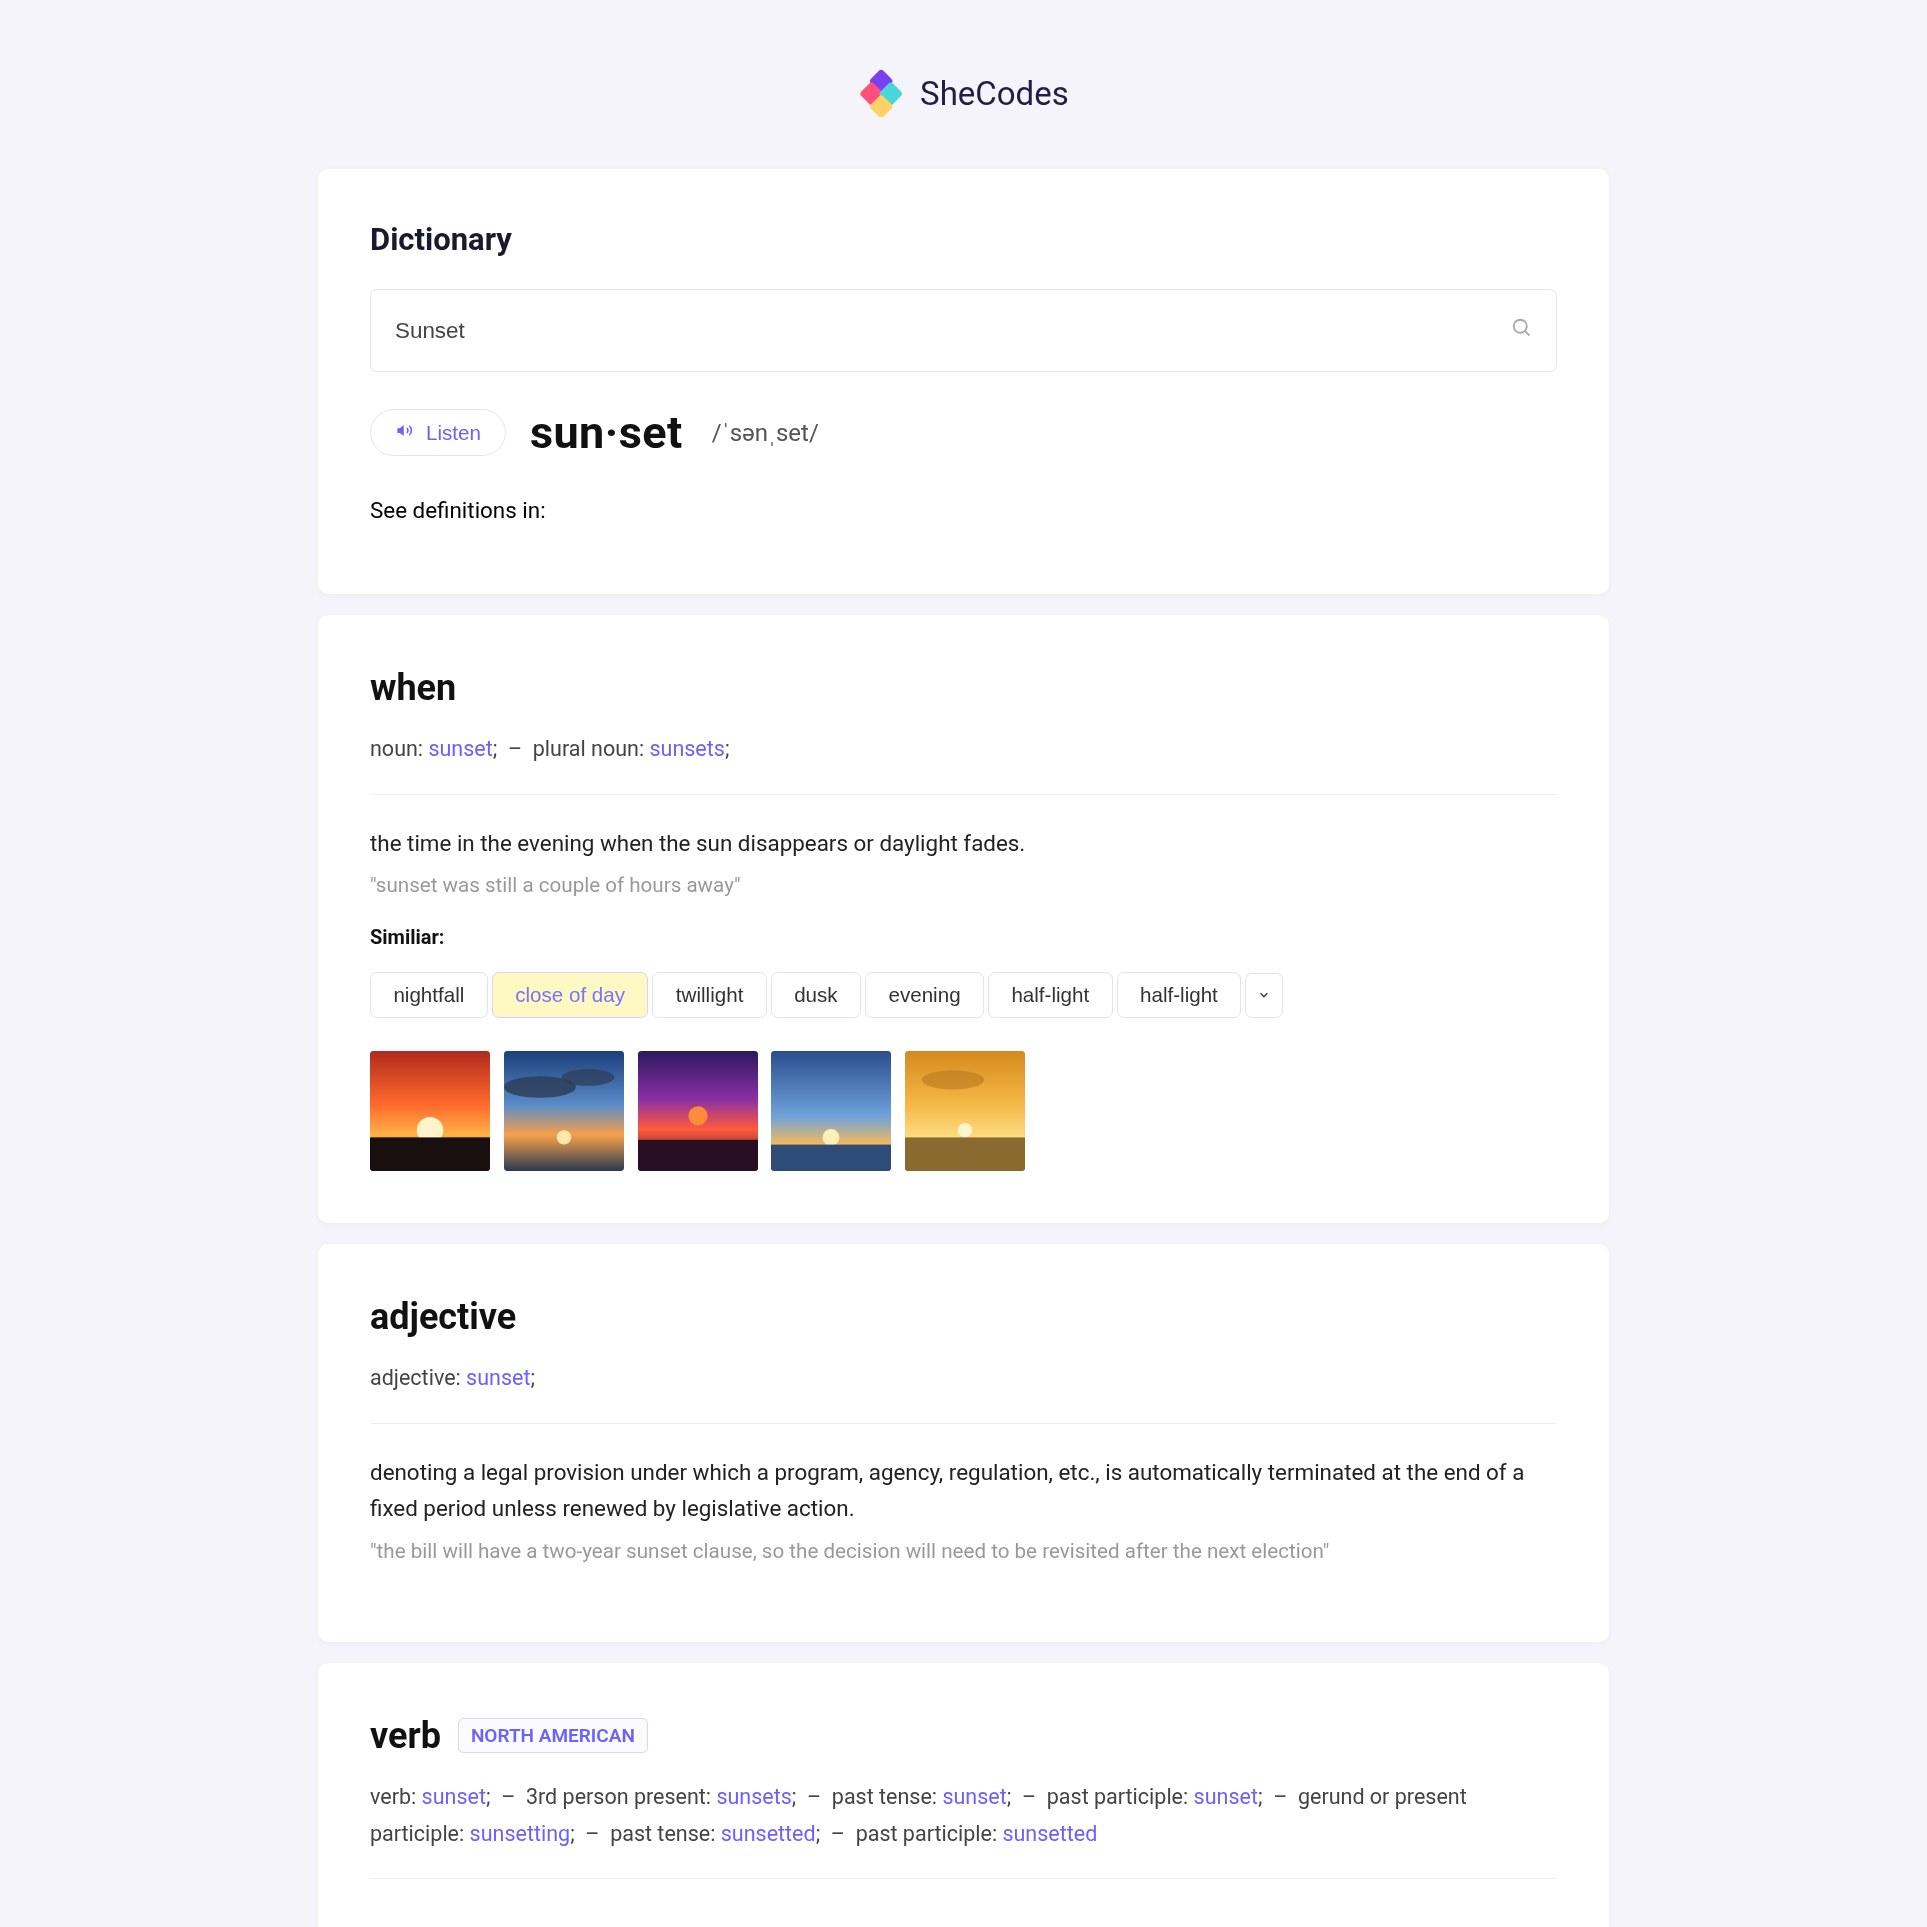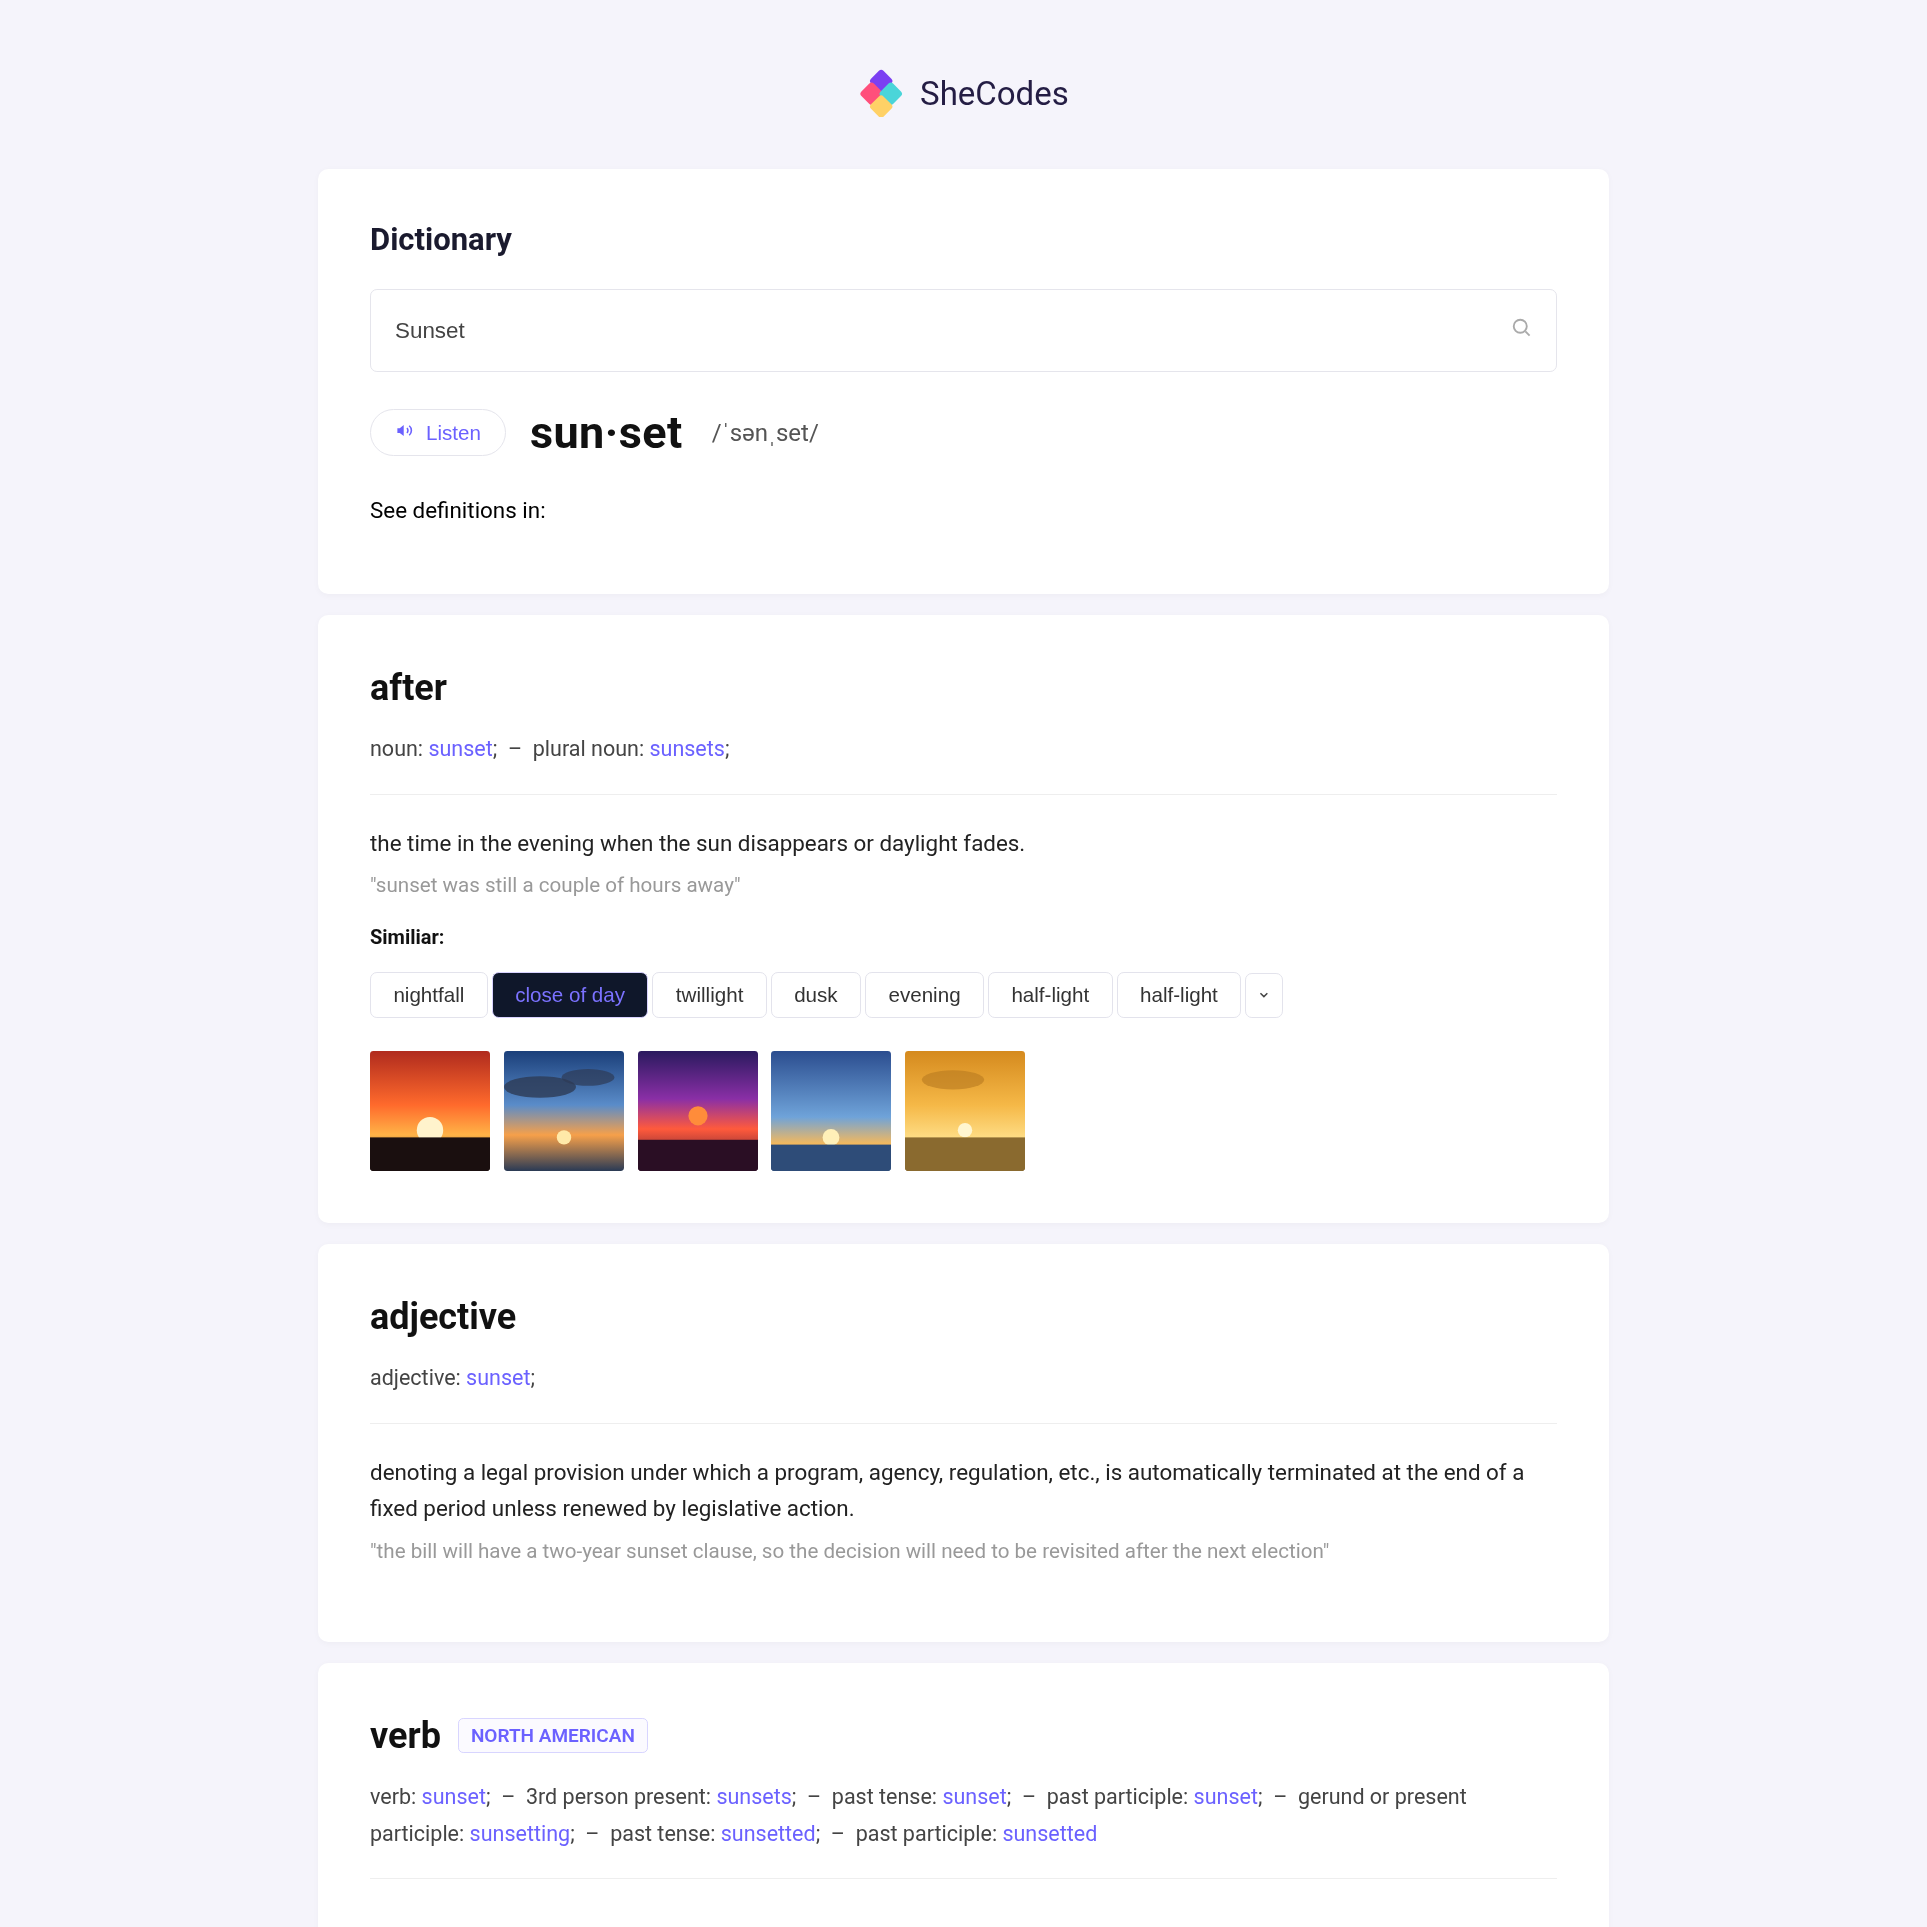--- a/index.html
+++ b/index.html
@@ -180,21 +180,21 @@
   .sim-pill {
     border: 0.9px solid #e3e3ec;
     border-radius: 6.9px;
     padding: 10.3px 22.4px;
     font-size: 20.6px;
     background: #fff;
     color: #333;
     cursor: pointer;
   }
   .sim-pill.highlight {
-    background: #0f172a;
+    background: #fef9c3;
     border-color: #d8d2ff;
     color: #7b72ff;
   }
   .expand-pill {
     width: 38px;
     height: 45px;
     border: 0.9px solid #e3e3ec;
     border-radius: 6.9px;
     display: flex;
     align-items: center;
@@ -258,21 +258,21 @@
         <span>Listen</span>
       </button>
       <span class="headword">sun·set</span>
       <span class="phonetic">/ˈsənˌset/</span>
     </div>
 
     <div class="see-def-label">See definitions in:</div>
   </div>
 
   <div class="card">
-    <div class="pos-heading">after</div>
+    <div class="pos-heading">when</div>
     <div class="forms-line" id="noun-forms">noun: <span class="blue">sunset</span>; &nbsp;–&nbsp; plural noun: <span class="blue">sunsets</span>;</div>
     <hr class="divider">
     <div class="definition">the time in the evening when the sun disappears or daylight fades.</div>
     <div class="example">"sunset was still a couple of hours away"</div>
 
     <div class="similar-label">Similiar:</div>
     <div class="similar-row" id="similar-row">
         <button class="sim-pill">nightfall</button>
         <button class="sim-pill highlight">close of day</button>
         <button class="sim-pill">twillight</button>

